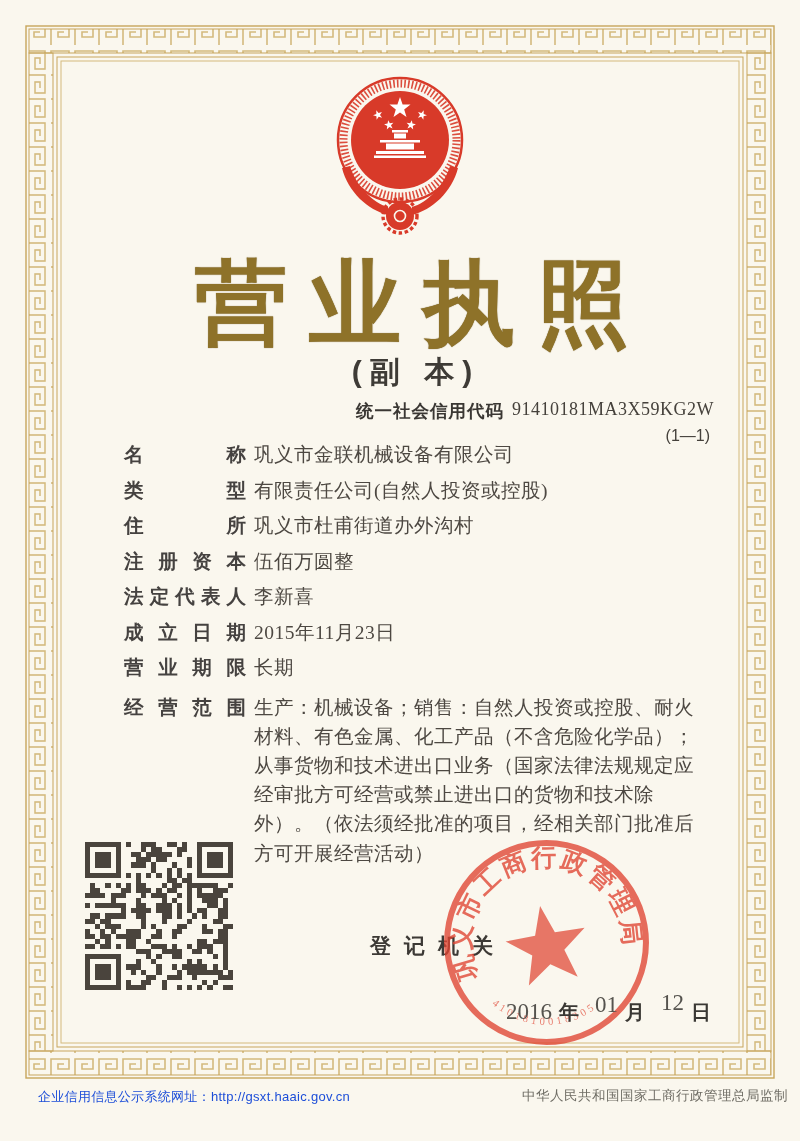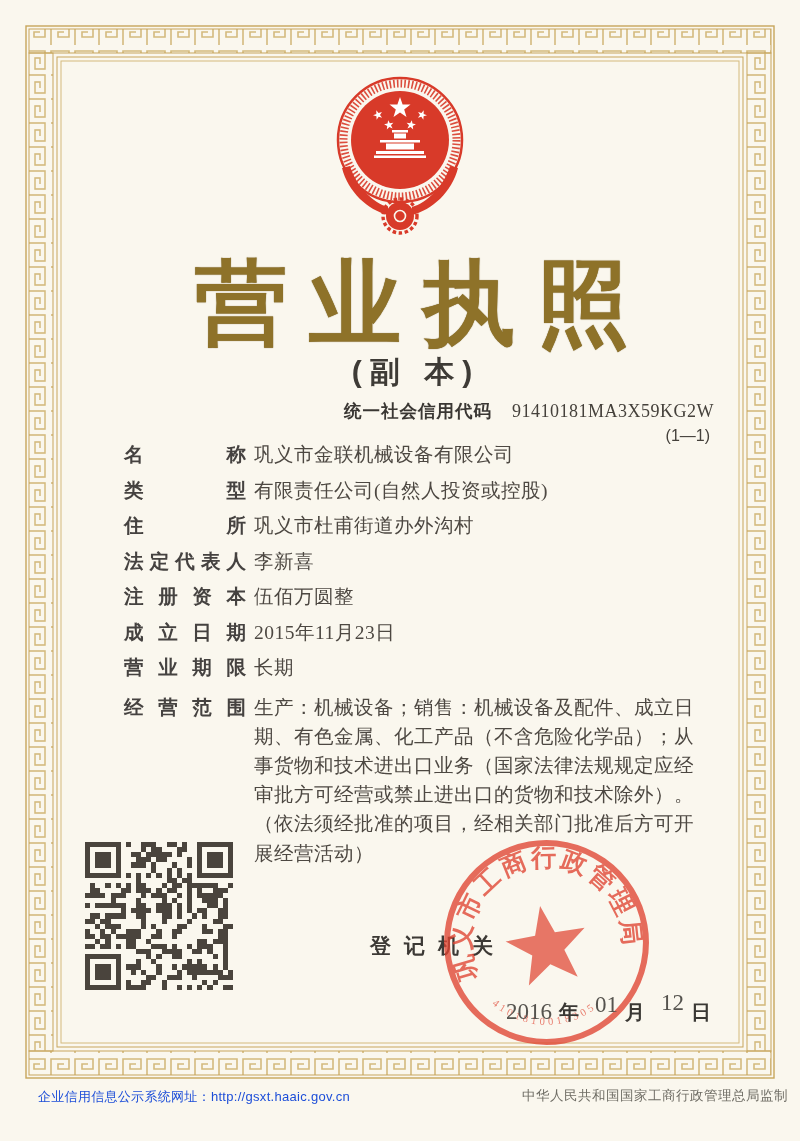--- a/index.html
+++ b/index.html
@@ -6,21 +6,21 @@
   .page{position:relative;width:800px;height:1141px;background:#faf7ee;overflow:hidden;
         font-family:"Liberation Sans",sans-serif;padding-left:24px;}
   .border-svg{position:absolute;left:0;top:0;}
   .emblem{position:absolute;left:330px;top:74px;width:140px;height:164px;}
   .title{position:absolute;top:242px;left:0;width:100%;margin:0;text-align:center;
          font-size:92px;font-weight:900;color:#8e7229;letter-spacing:22px;padding-left:22px;
          box-sizing:border-box;text-shadow:0 0 1px #6d5720;}
   .subtitle{position:absolute;top:352px;left:0;width:100%;text-align:center;font-size:30px;
             font-weight:600;color:#3e3b36;letter-spacing:8px;padding-left:8px;box-sizing:border-box;}
   .credit{position:absolute;top:399px;right:110px;text-align:right;}
-  .credit-line{display:flex;gap:20px;align-items:center;justify-content:flex-end;margin-left:15px;}
+  .credit-line{display:flex;gap:8px;align-items:flex-start;justify-content:flex-end;margin-left:15px;}
   .credit-label{font-size:17.5px;font-weight:700;color:#3a3733;letter-spacing:1px;}
   .credit-value{font-size:18px;font-family:"Liberation Serif",serif;color:#45413b;letter-spacing:.5px;}
   .page-note{margin-top:4px;font-size:16px;font-family:Liberation Sans, sans-serif;color:#45413b;padding-right:4px;}
   .fields{position:absolute;left:115px;top:444px;width:582px;}
   .frow{display:flex;margin-bottom:14.5px;align-items:flex-start;}
   .flabel{flex:0 0 122px;font-size:19.5px;font-weight:700;color:#454240;
           text-align:justify;text-align-last:justify;line-height:21px;margin-left:9px;}
   .fvalue{margin-left:8px;font-size:19.5px;font-family:"Liberation Serif",serif;
           color:#4d4842;line-height:21px;letter-spacing:.5px;}
   .frow:last-child .flabel{line-height:28px;}
@@ -108,38 +108,38 @@
       </div>
       <div class="frow">
         <span class="flabel">类型</span>
         <span class="fvalue">有限责任公司(自然人投资或控股)</span>
       </div>
       <div class="frow">
         <span class="flabel">住所</span>
         <span class="fvalue">巩义市杜甫街道办外沟村</span>
       </div>
       <div class="frow">
+        <span class="flabel">注册资本</span>
+        <span class="fvalue">伍佰万圆整</span>
+      </div>
+      <div class="frow">
         <span class="flabel">法定代表人</span>
         <span class="fvalue">李新喜</span>
       </div>
       <div class="frow">
-        <span class="flabel">注册资本</span>
-        <span class="fvalue">伍佰万圆整</span>
-      </div>
-      <div class="frow">
         <span class="flabel">成立日期</span>
         <span class="fvalue">2015年11月23日</span>
       </div>
       <div class="frow">
         <span class="flabel">营业期限</span>
         <span class="fvalue">长期</span>
       </div>
       <div class="frow">
         <span class="flabel">经营范围</span>
-        <span class="fvalue">生产：机械设备；销售：机械设备及配件、成立日期、有色金属、化工产品（不含危险化学品）；从事货物和技术进出口业务（国家法律法规规定应经审批方可经营或禁止进出口的货物和技术除外）。（依法须经批准的项目，经相关部门批准后方可开展经营活动）</span>
+        <span class="fvalue">生产：机械设备；销售：自然人投资或控股、耐火材料、有色金属、化工产品（不含危险化学品）；从事货物和技术进出口业务（国家法律法规规定应经审批方可经营或禁止进出口的货物和技术除外）。（依法须经批准的项目，经相关部门批准后方可开展经营活动）</span>
       </div>
     </div>
 
   <svg id="qr" class="qr" viewBox="0 0 29 29">
       <rect x="0" y="0" width="1" height="1" fill="#4a443d"></rect>
       <rect x="1" y="0" width="1" height="1" fill="#4a443d"></rect>
       <rect x="2" y="0" width="1" height="1" fill="#4a443d"></rect>
       <rect x="3" y="0" width="1" height="1" fill="#4a443d"></rect>
       <rect x="4" y="0" width="1" height="1" fill="#4a443d"></rect>
       <rect x="5" y="0" width="1" height="1" fill="#4a443d"></rect>

